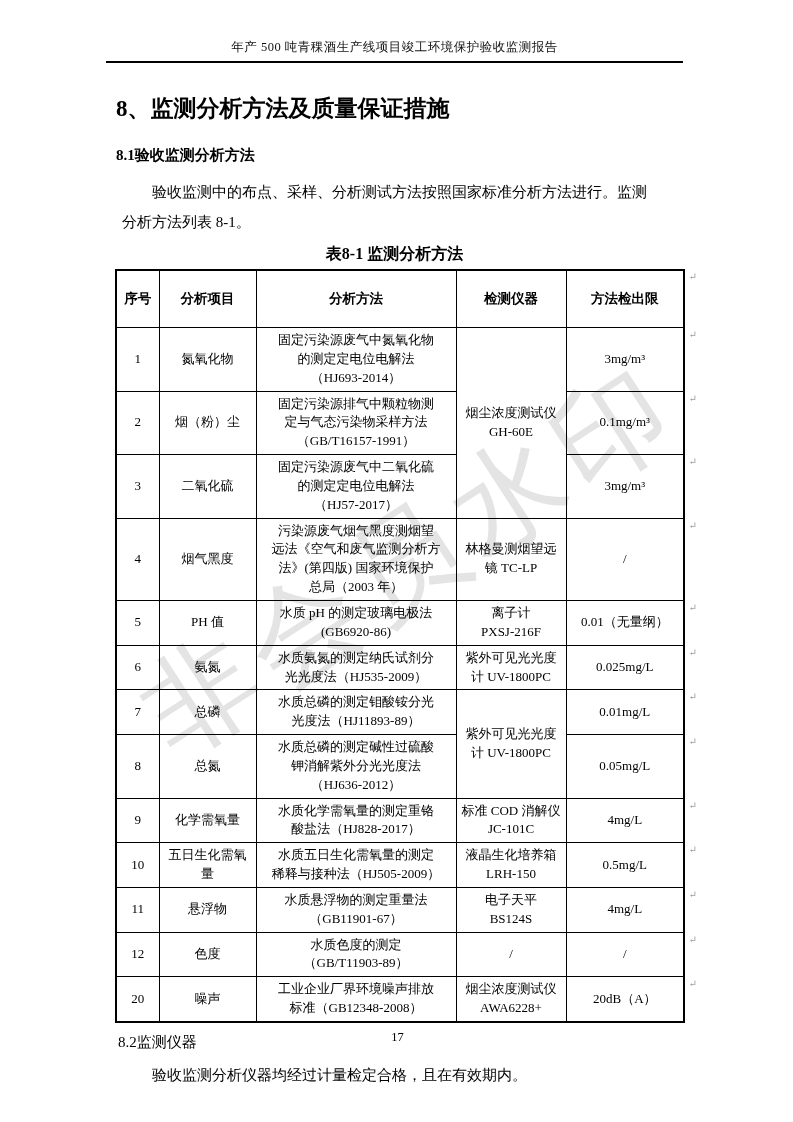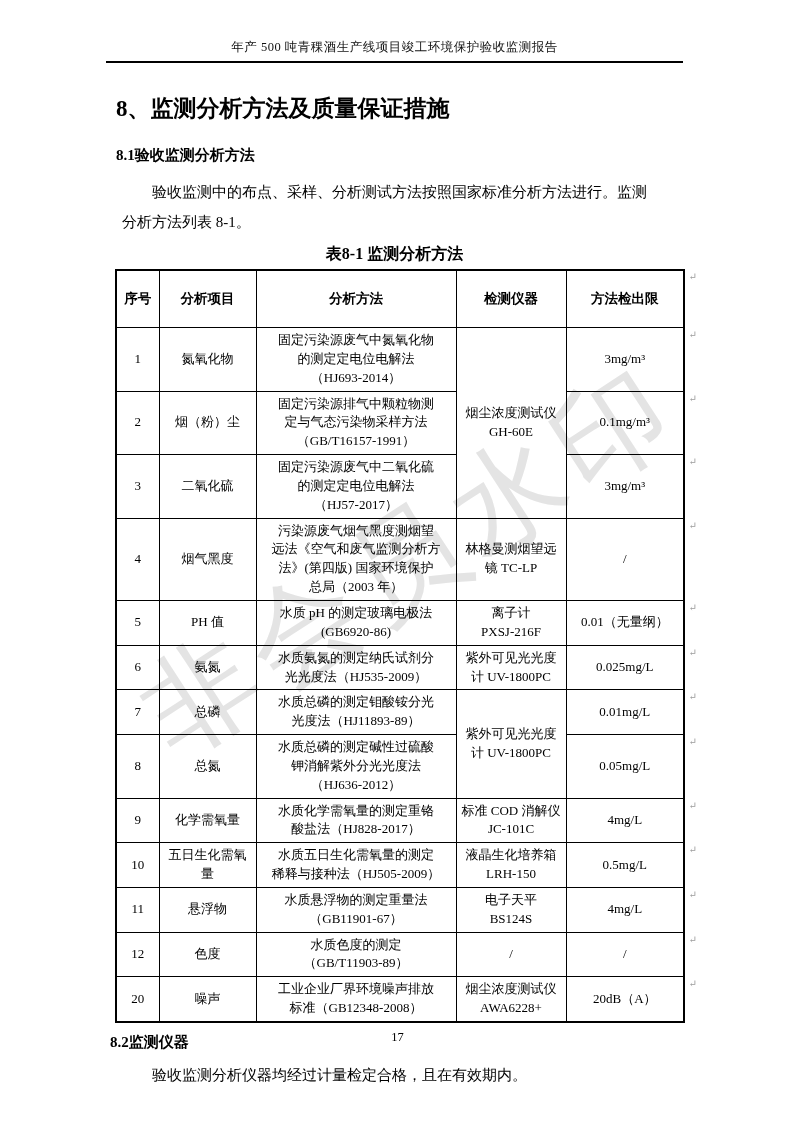--- a/index.html
+++ b/index.html
@@ -72,21 +72,21 @@
     line-height:1.45;
   }
   .analysis-table td.limit, .analysis-table th.limit { position:relative; }
   .eor {
     position:absolute;
     right:-14px; top:0;
     font-size:10px;
     font-weight:normal;
     color:#9a9a9a;
   }
-  .h82 { margin:10px 0 0 4px; font-size:15px; font-weight:bold; }
+  .h82 { margin:10px 0 0 12px; font-size:15px; font-weight:normal; }
   .pageno {
     position:absolute;
     left:2px; right:0; top:1030px;
     text-align:center;
     font-size:12.5px;
     z-index:1;
   }
 </style>
 </head>
 <body>

